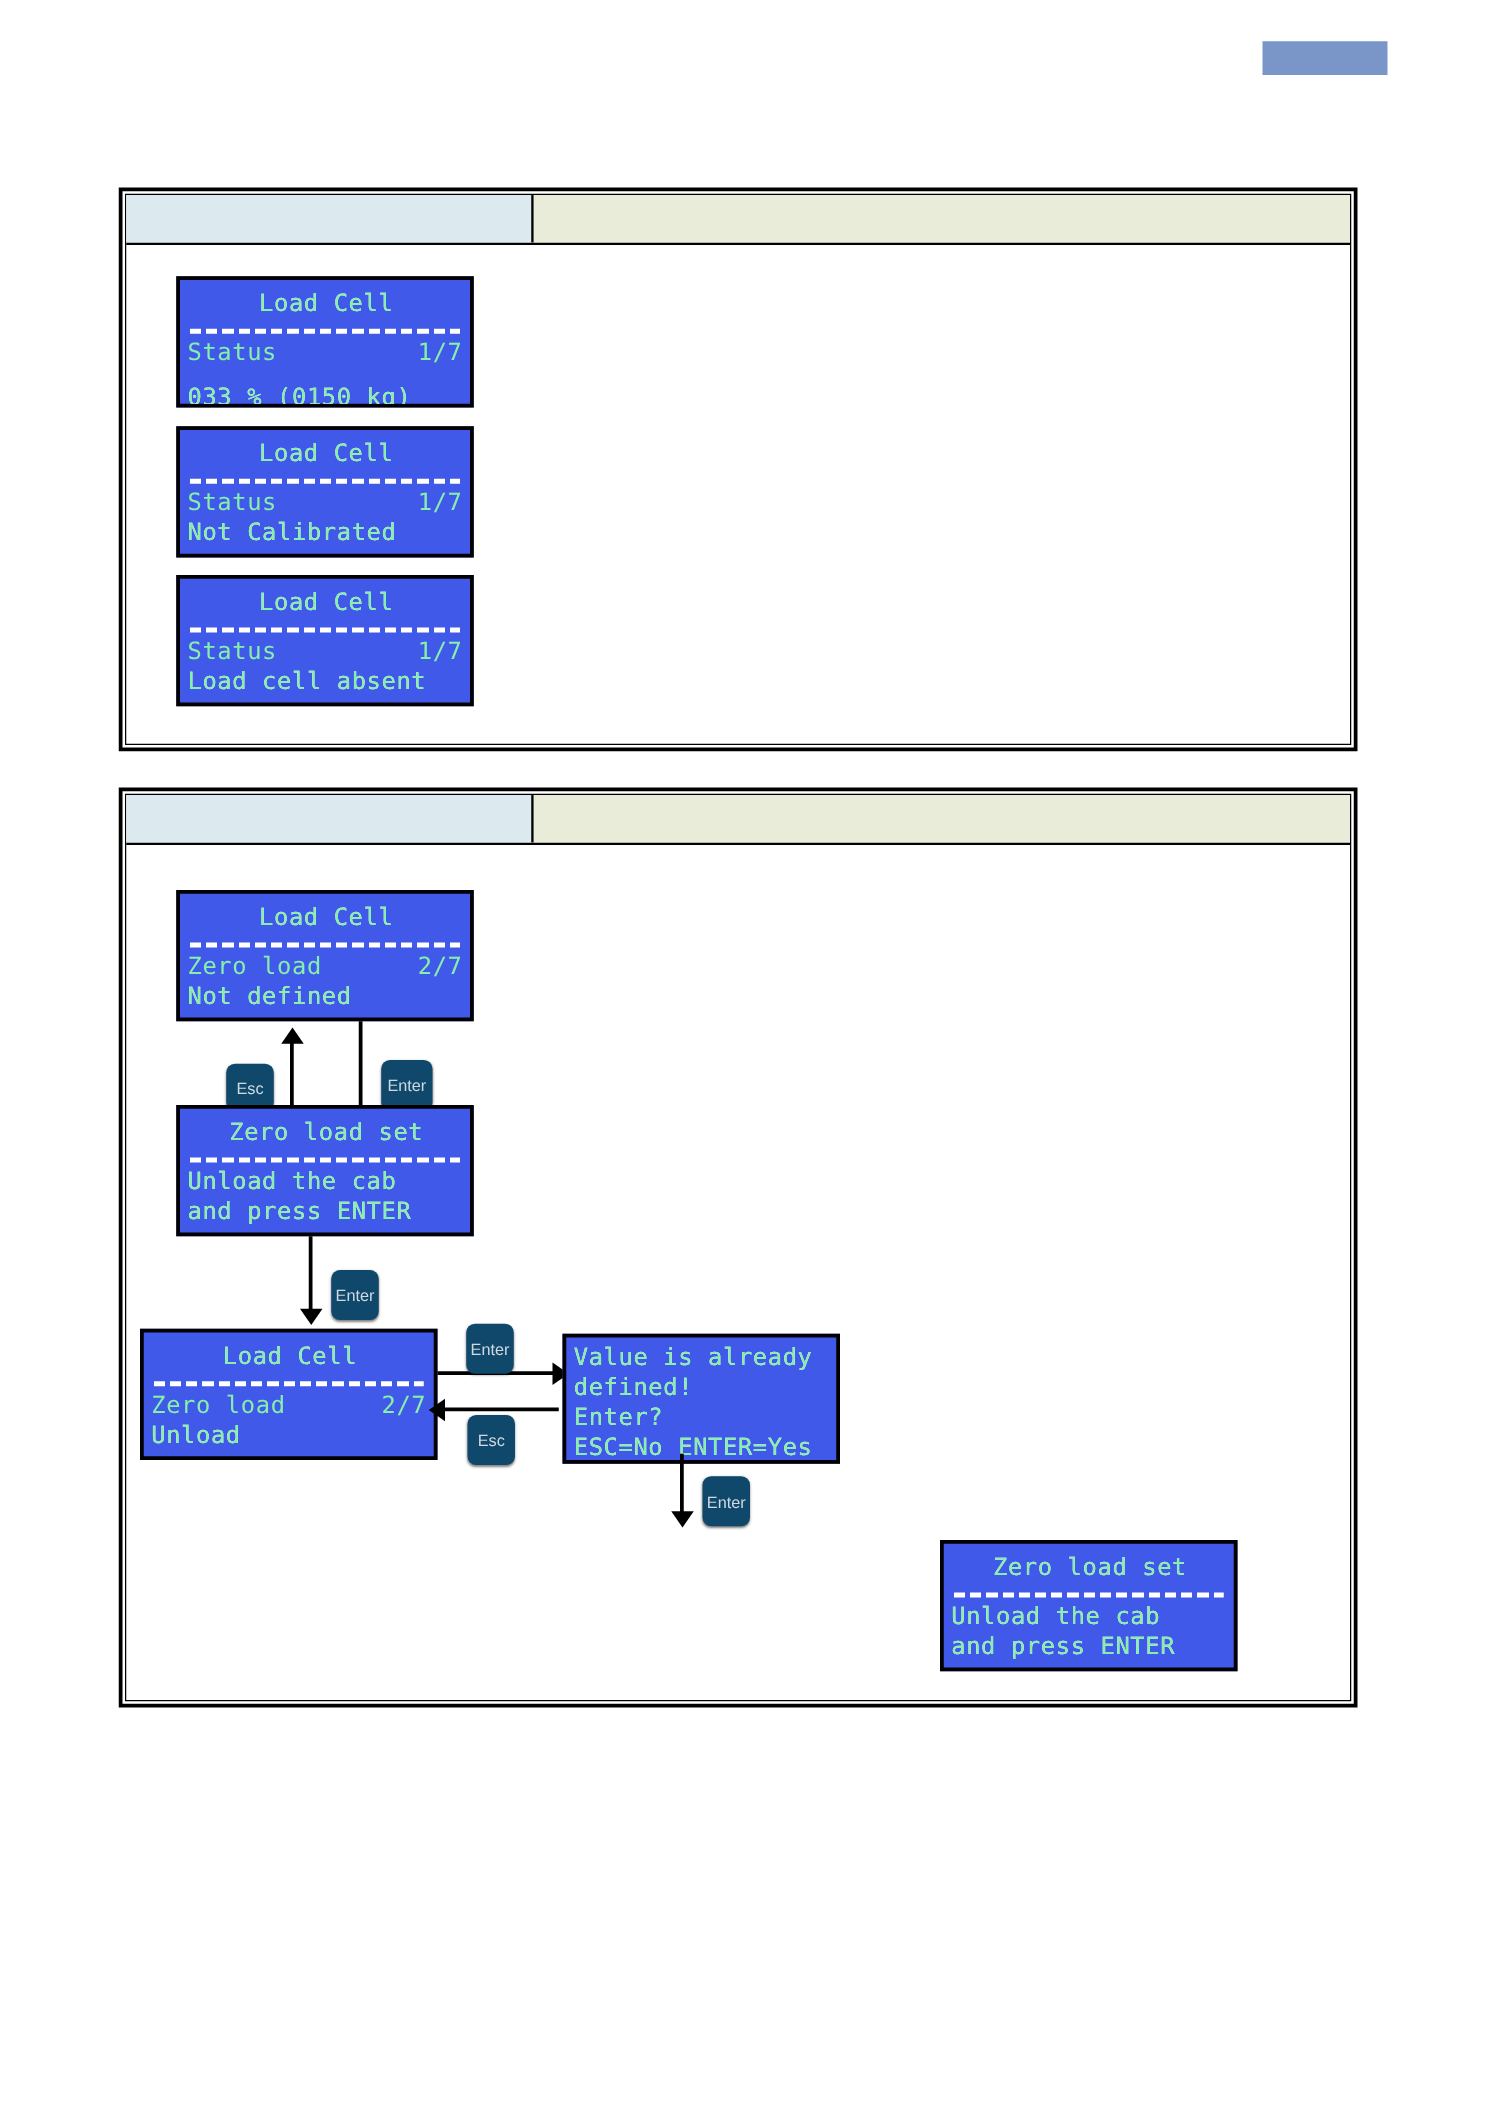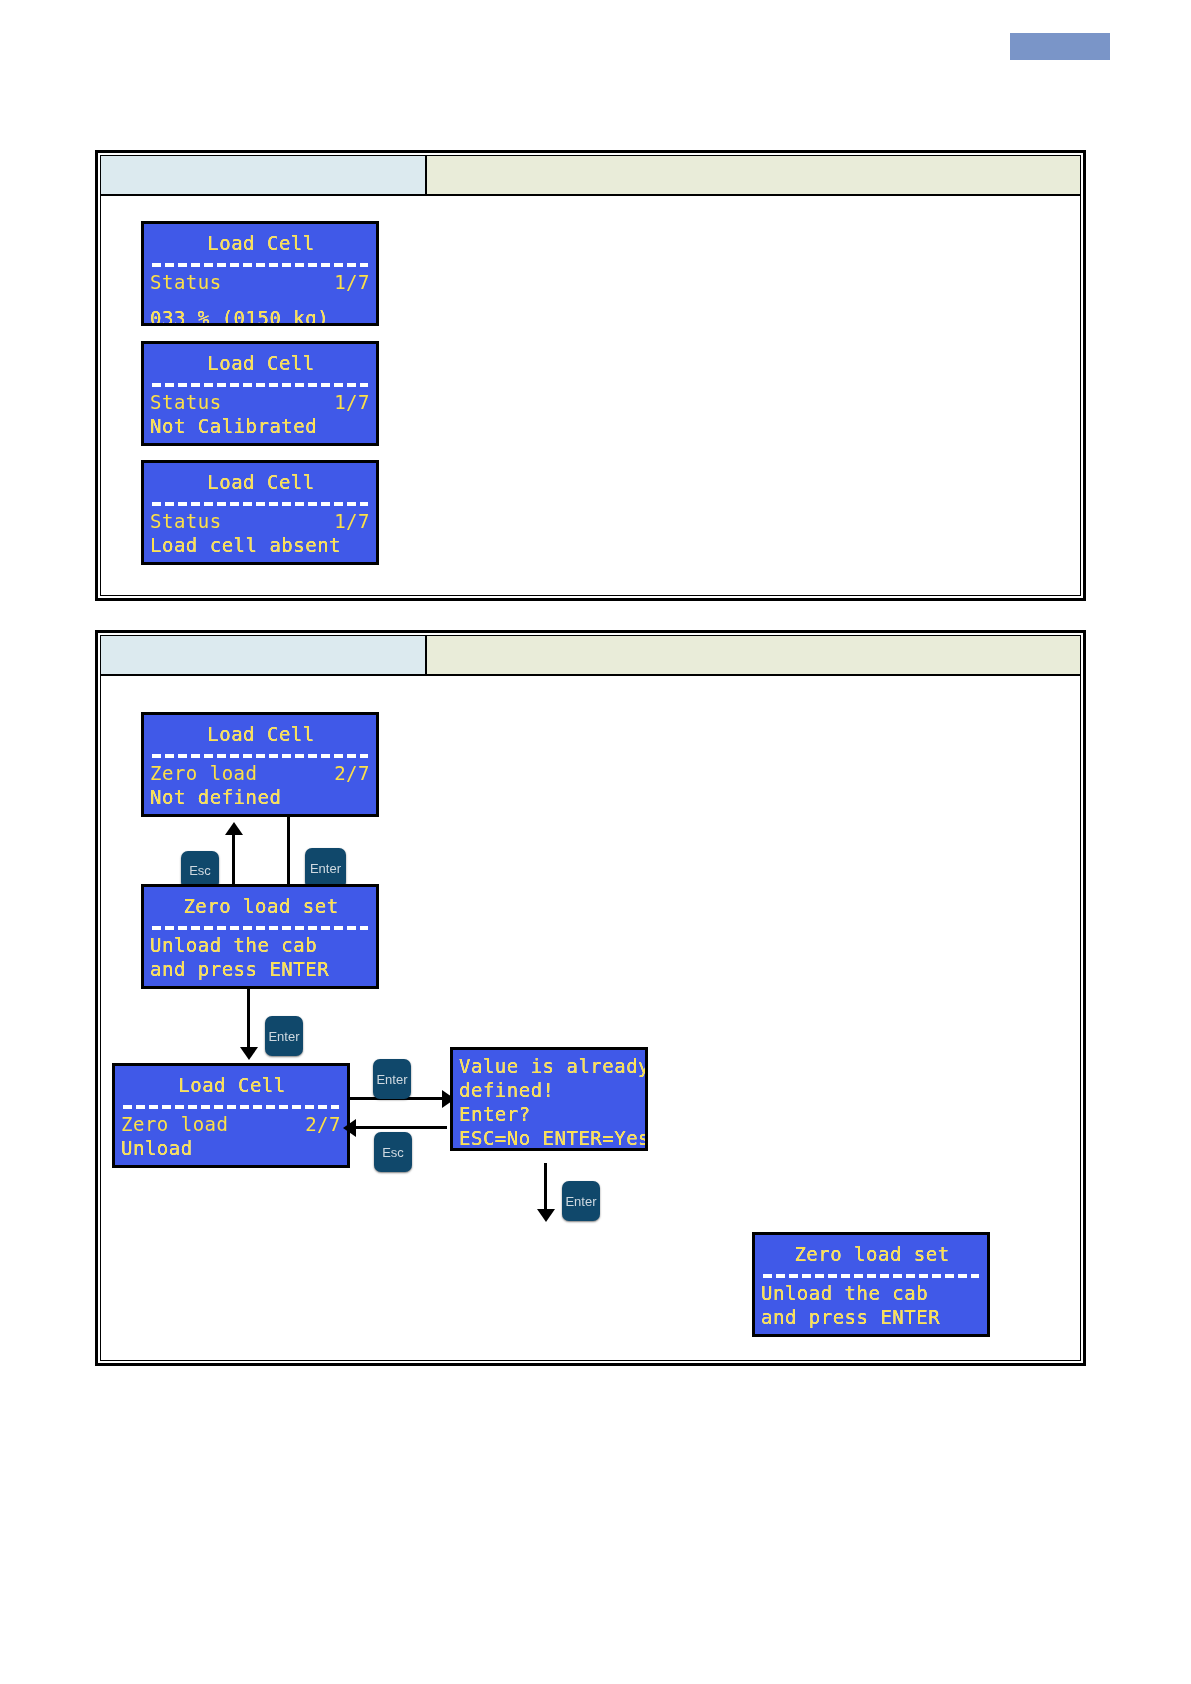--- a/index.html
+++ b/index.html
@@ -38,21 +38,21 @@
   .hdr-right{flex:1;background:#e9ecd9;}
   .panel-body{position:absolute;left:0;right:0;top:40px;bottom:0;}
 
   
   .lcd{
     position:absolute;
     background:#4059e8;
     border:3px solid #000;
     box-sizing:border-box;
     font-family:"DejaVu Sans Mono","Liberation Mono",monospace;
-    color:#fde047;
+    color:#86efac;
     overflow:hidden;
     letter-spacing:0.5px;
   }
   .lcd-line{
     position:absolute;left:6px;right:4px;
     white-space:pre;
     font-size:19px;
     line-height:24px;
     text-shadow:0 0 0 #fff;
   }
@@ -200,21 +200,21 @@
         <div class="keycap" style="left:272px;top:383px;width:38px;height:40px;">
           <span>Enter</span>
         </div>
 
         <div class="ln hline" style="left:249px;top:450px;width:97px;height:3px;"></div>
         <div class="arrow-left" style="left:242px;top:443px;"></div>
         <div class="keycap" style="left:273px;top:456px;width:38px;height:40px;">
           <span>Esc</span>
         </div>
 
-        <div class="lcd" style="left:349px;top:371px;width:198px;height:104px;">
+        <div class="lcd" style="left:349px;top:391px;width:222px;height:104px;">
           <div class="lcd-line" style="top:4px;">Value is already</div>
           <div class="lcd-line" style="top:28px;">defined!</div>
           <div class="lcd-line" style="top:52px;">Enter?</div>
           <div class="lcd-line" style="top:76px;">ESC=No ENTER=Yes</div>
         </div>
 
         <div class="ln vline" style="left:443px;top:487px;width:3px;height:52px;"></div>
         <div class="arrow-down" style="left:436px;top:533px;"></div>
         <div class="keycap" style="left:461px;top:505px;width:38px;height:40px;">
           <span>Enter</span>

